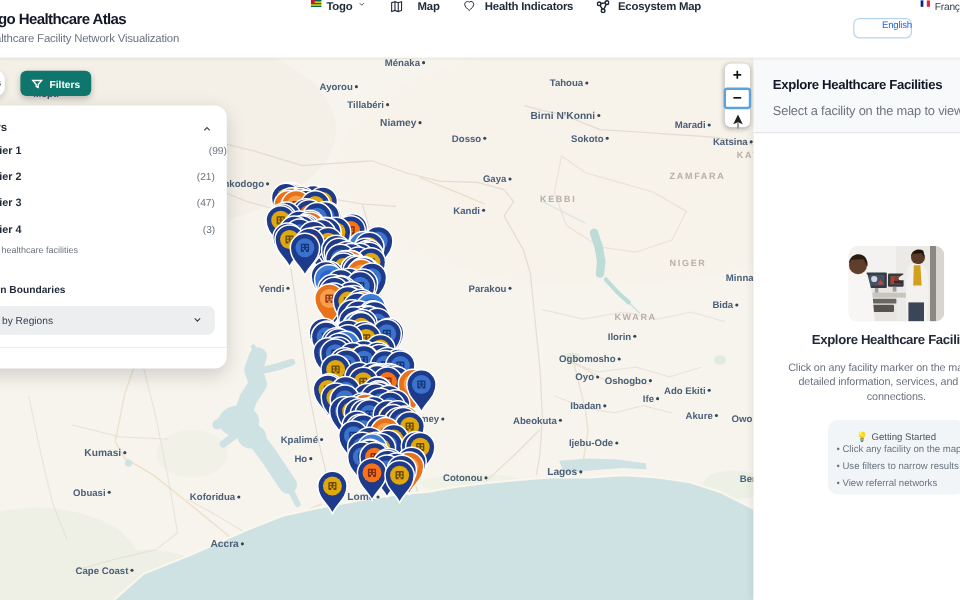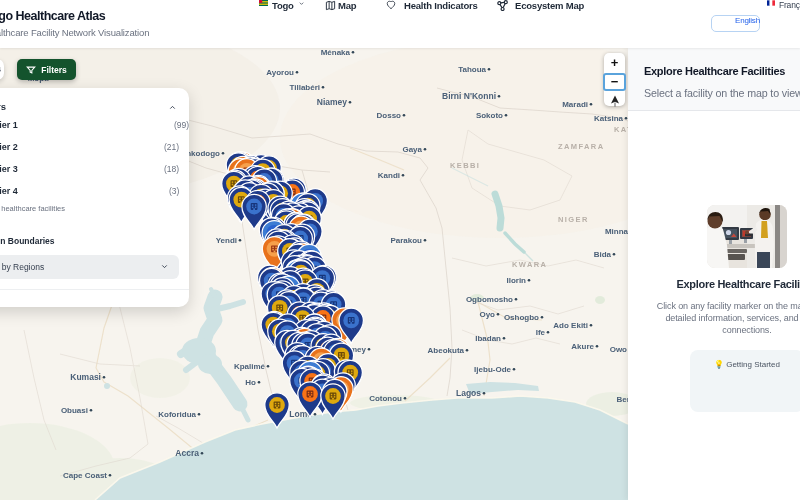--- a/index.html
+++ b/index.html
@@ -5,21 +5,21 @@
 html,body { width:800px; height:500px; overflow:hidden; font-family:"Liberation Sans",sans-serif; background:#fff; }
 #stage { position:relative; width:800px; height:500px; overflow:hidden; }
 #hdr { position:absolute; left:0; top:0; width:800px; height:48px; background:#fff; z-index:30; box-shadow:0 1px 2px rgba(0,0,0,0.07); }
 #title { position:absolute; left:-15px; top:9px; font-size:12.5px; font-weight:bold; color:#111827; letter-spacing:-0.5px; white-space:nowrap; }
 #subtitle { position:absolute; left:-16px; top:27px; font-size:9.5px; color:#6b7280; letter-spacing:-0.15px; white-space:nowrap; }
 .nav { position:absolute; top:0; height:48px; display:flex; align-items:flex-start; color:#1f2937; font-weight:bold; font-size:9.5px; letter-spacing:-0.2px; white-space:nowrap; }
 #map { position:absolute; left:0; top:48px; width:628px; height:452px; background:#f5f1e9; overflow:hidden; z-index:1; }
 #fcard { position:absolute; left:-131px; top:88px; width:320px; height:219px; background:#fff; border-radius:10px; box-shadow:0 5px 16px rgba(0,0,0,0.16); z-index:20; }
 .tier { position:absolute; font-size:9px; font-weight:bold; color:#1f2937; }
 .cnt { position:absolute; font-size:8.5px; color:#6b7280; }
-#fbtn { position:absolute; left:17px; top:59px; width:59px; height:21px; background:#14532d; border-radius:5px; z-index:21; display:flex; align-items:center; justify-content:center; gap:5px; color:#fff; font-size:8.5px; font-weight:bold; box-shadow:0 2px 5px rgba(0,0,0,0.25); }
+#fbtn { position:absolute; left:17px; top:59px; width:59px; height:21px; background:#0f766e; border-radius:5px; z-index:21; display:flex; align-items:center; justify-content:center; gap:5px; color:#fff; font-size:8.5px; font-weight:bold; box-shadow:0 2px 5px rgba(0,0,0,0.25); }
 #wbtn { position:absolute; left:-50px; top:59px; width:54px; height:21px; background:#fff; border-radius:7px; z-index:21; box-shadow:0 2px 5px rgba(0,0,0,0.18); color:#374151; font-size:8.5px; font-weight:bold; text-align:right; padding-right:3px; line-height:21px; }
 #panel { position:absolute; left:628px; top:48px; width:240px; height:452px; background:#fff; z-index:10; box-shadow:-2px 0 6px rgba(0,0,0,0.07); }
 #phead { position:absolute; left:0; top:0; width:240px; height:63px; background:#f8f9fa; border-bottom:1px solid #e5e7eb; }
 #zoomctl { position:absolute; left:604px; top:53px; width:21px; z-index:15; }
 </style></head>
 <body>
 <div id="stage">
 
 <div id="map">
 <svg width="628" height="452" viewBox="0 0 628 452" style="position:absolute;left:0;top:0">
@@ -2282,21 +2282,21 @@
 <div id="fcard">
   <div style="position:absolute;left:79px;top:12.5px;font-size:9.5px;font-weight:bold;color:#1f2937;">Facility Tiers</div>
   <svg style="position:absolute;left:299px;top:15px;" width="9" height="9" viewBox="0 0 24 24" fill="none" stroke="#374151" stroke-width="2.5">
         <path d="M6 15l6-6 6 6"></path>
       </svg>
   <div class="tier" style="left:125px;top:31.5px;">Tier 1</div>
       <div class="cnt" style="left:295px;top:32px;padding-left:10px;">(99)</div>
   <div class="tier" style="left:125px;top:53.5px;">Tier 2</div>
       <div class="cnt" style="left:295px;top:54px;">(21)</div>
   <div class="tier" style="left:125px;top:75.5px;">Tier 3</div>
-      <div class="cnt" style="left:295px;top:76px;">(18)</div>
+      <div class="cnt" style="left:295px;top:76px;">(47)</div>
   <div class="tier" style="left:125px;top:97.5px;">Tier 4</div>
       <div class="cnt" style="left:300px;top:98px;">(3)</div>
   <div style="position:absolute;left:31px;top:116px;width:165px;text-align:right;font-size:7.5px;color:#6b7280;">Showing 175 of 175 healthcare facilities</div>
   <div style="position:absolute;left:110px;top:147.5px;font-size:8.5px;font-weight:bold;color:#1f2937;">Admin Boundaries</div>
   <div style="position:absolute;left:16px;top:166.5px;width:294px;height:24px;background:#eceef0;border-radius:6px;"></div>
   <div style="position:absolute;left:110px;top:174px;font-size:8.5px;color:#374151;">Color by Regions</div>
   <svg style="position:absolute;left:291px;top:174px;" width="9" height="9" viewBox="0 0 24 24" fill="none" stroke="#374151" stroke-width="2.5">
         <path d="M6 9l6 6 6-6"></path>
       </svg>
   <div style="position:absolute;left:0;top:201px;width:320px;height:1px;background:#edeff1;"></div>
@@ -2344,39 +2344,40 @@
       <rect x="50" y="47" width="13" height="16" fill="#3a4658"></rect>
       <path d="M49,22 C45.5,23.5 42.5,25.5 41.5,27 L43.5,30 C46,28.5 48.5,26.5 50.5,25 Z" fill="#efedea"></path>
       <rect x="38" y="28.5" width="7.5" height="2.8" rx="0.6" fill="#2f2f33"></rect>
       <circle cx="40" cy="27.5" r="1.9" fill="#6b4631"></circle>
     </svg>
   </div>
   <div style="position:absolute;left:0;top:230px;width:238px;text-align:center;font-size:11px;font-weight:bold;color:#1f2937;letter-spacing:-0.3px;">Explore Healthcare Facilities</div>
   <div style="position:absolute;left:19px;top:252px;width:200px;text-align:center;font-size:9px;color:#6b7280;line-height:12.2px;letter-spacing:-0.1px;">Click on any facility marker on the map to view<br>detailed information, services, and referral<br>connections.</div>
   <div style="position:absolute;left:62px;top:302px;width:114px;height:62px;background:#f1f5f7;border-radius:8px;"></div>
   <div style="position:absolute;left:62px;top:312px;width:114px;text-align:center;font-size:8px;color:#4b5563;">💡 Getting Started</div>
+  <div style="position:absolute;left:69px;top:320px;font-size:8px;color:#6b7280;line-height:14px;white-space:nowrap;">• Click any facility on the map<br>• Use filters to narrow results<br>• View referral networks</div>
 </div>
 
 <div id="hdr">
   <div id="title">Togo Healthcare Atlas</div>
   <div id="subtitle">Healthcare Facility Network Visualization</div>
   <div class="nav" style="left:259px;gap:4px;">
     <svg width="9" height="6" viewBox="0 0 9 6">
           <rect width="9" height="6" fill="#ffce00"></rect>
           <rect y="0" width="9" height="1.2" fill="#006a4e"></rect>
           <rect y="2.4" width="9" height="1.2" fill="#006a4e"></rect>
           <rect y="4.8" width="9" height="1.2" fill="#006a4e"></rect>
           <rect width="3.2" height="3" fill="#d21034"></rect>
         </svg>
     <span>Togo</span>
     <svg width="7" height="7" viewBox="0 0 24 24" fill="none" stroke="#374151" stroke-width="2.5">
           <path d="M6 9l6 6 6-6"></path>
         </svg>
   </div>
-  <div class="nav" style="left:325px;gap:2px;">
+  <div class="nav" style="left:325px;gap:12px;">
     <svg width="11" height="11" viewBox="0 0 24 24" fill="none" stroke="#1f2937" stroke-width="2">
           <path d="M9 3L3 5v16l6-2 6 2 6-2V3l-6 2-6-2Z"></path>
           <path d="M9 3v16M15 5v16"></path>
         </svg>
     <span>Map</span>
   </div>
   <div class="nav" style="left:386px;gap:8px;">
     <svg width="10" height="10" viewBox="0 0 24 24" fill="none" stroke="#1f2937" stroke-width="2">
           <path d="M12 21C8 17 3 13.5 3 8.5 3 5.4 5.4 3 8.5 3c1.7 0 3 .8 3.5 1.7C12.5 3.8 13.8 3 15.5 3 18.6 3 21 5.4 21 8.5c0 5-5 8.5-9 12.5Z"></path>
         </svg>

